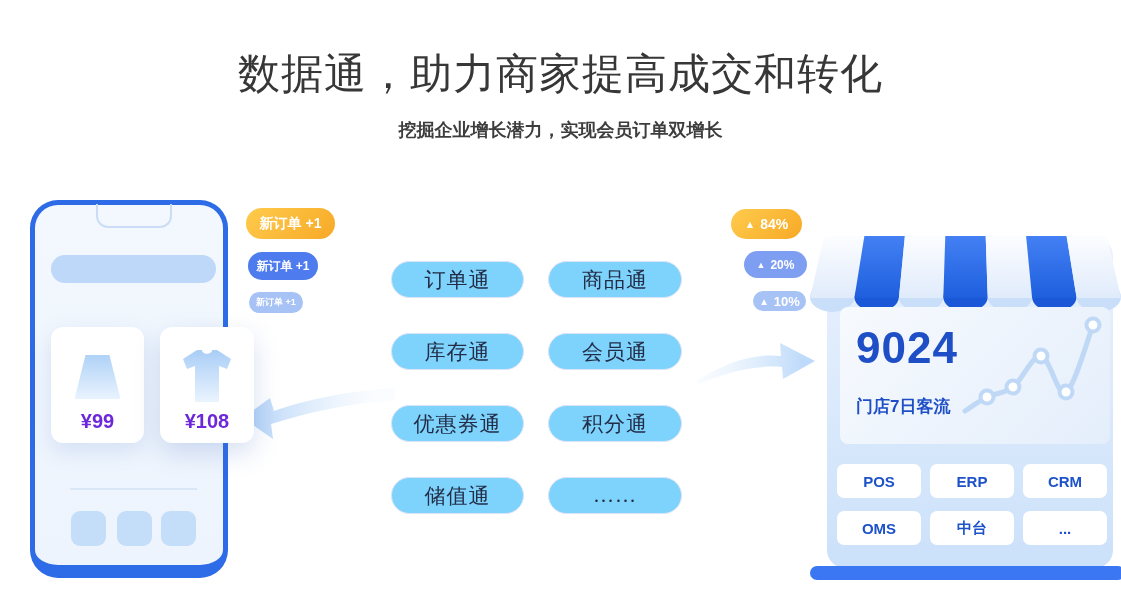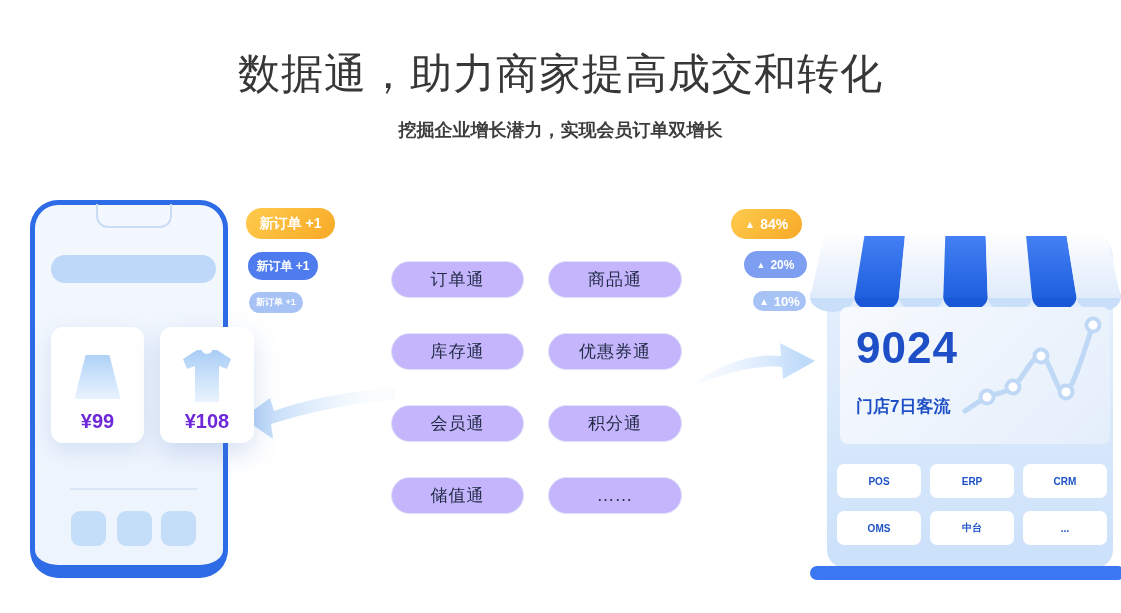--- a/index.html
+++ b/index.html
@@ -46,43 +46,43 @@
   .ob1 { left:246px; top:208px; width:89px; height:31px; font-size:14px; font-weight:700; }
   .ob2 { left:248px; top:252px; width:70px; height:28px; font-size:12px; font-weight:700; }
   .ob3 { left:249px; top:292px; width:54px; height:21px; font-size:9px;  font-weight:700; }
   .gb1 { left:731px; top:209px; width:71px; height:30px; font-size:14px; font-weight:700; }
   .gb2 { left:744px; top:251px; width:63px; height:27px; font-size:12px; font-weight:700; }
   .gb3 { left:753px; top:291px; width:53px; height:20px; font-size:13px;  font-weight:700; }
 
   
   .modules { position:absolute; left:391px; top:261px; display:grid;
     grid-template-columns:133px 134px; column-gap:24px; row-gap:35px; }
-  .module-pill { height:37px; border-radius:19px; background:#c4b5fd; border:1.5px solid #DBE3F6;
+  .module-pill { height:37px; border-radius:19px; background:#7dd3fc; border:1.5px solid #DBE3F6;
     display:flex; align-items:center; justify-content:center;
-    font-size:17px; font-weight:500; color:#232D47; letter-spacing:1px; cursor:pointer;font-family:Liberation Serif, serif; }
+    font-size:21px; font-weight:500; color:#232D47; letter-spacing:1px; cursor:pointer;font-family:Liberation Serif, serif; }
 
   
   .arrow-left  { position:absolute; left:240px; top:378px; }
   .arrow-right { position:absolute; left:695px; top:336px; }
 
   
   .store { position:absolute; left:810px; top:236px; width:315px; height:348px; }
   .store-body { position:absolute; left:17px; top:2px; width:286px; height:330px; border-radius:18px;
     background:linear-gradient(180deg,#EAF2FD 0%,#CBE1FA 100%); }
   .awning { position:absolute; left:0; top:0; }
   .stat-card { position:absolute; left:30px; top:71px; width:270px; height:137px; border-radius:8px;
     background:linear-gradient(135deg,#F7FAFE 0%,#E4EEFB 100%); overflow:hidden; }
   .stat-value { position:absolute; left:16px; top:16px; font-size:44px; font-weight:800;
     color:#1E4FC6; letter-spacing:1px; }
   .stat-label { position:absolute; left:16px; top:88px; font-size:17px; font-weight:700; color:#1E4FC6; }
   .sparkline { position:absolute; right:2px; top:6px; }
   .systems { position:absolute; left:27px; top:228px; display:grid;
     grid-template-columns:84px 84px 84px; column-gap:9px; row-gap:13px; }
   .system-btn { height:34px; background:#fff; border-radius:7px; display:flex; align-items:center;
-    justify-content:center; font-size:10px; font-weight:700; color:#1D52C8; cursor:pointer; }
+    justify-content:center; font-size:15px; font-weight:700; color:#1D52C8; cursor:pointer; }
   .store-base { position:absolute; left:0; top:330px; width:315px; height:14px;
     border-radius:8px; background:#3B77F2; }
 </style>
 </head>
 <body>
 
 <div class="stage">
 
   <div class="hero-title">数据通，助力商家提高成交和转化</div>
   <div class="hero-subtitle">挖掘企业增长潜力，实现会员订单双增长</div>
@@ -126,22 +126,22 @@
           <stop offset="0.85" stop-color="#DCEBFB" stop-opacity="0.15"></stop>
       </linearGradient>
     </defs>
     <path fill="url(#alg)" d="M155,10 C112,12 64,22 34,33 L30,20 L3,40 L33,61 L31,46 C66,35 110,25 155,22 Z"></path>
   </svg>
 
   <div class="modules">
     <div class="module-pill">订单通</div>
     <div class="module-pill">商品通</div>
     <div class="module-pill">库存通</div>
+    <div class="module-pill">会员通</div>
     <div class="module-pill">优惠券通</div>
-    <div class="module-pill">会员通</div>
     <div class="module-pill">积分通</div>
     <div class="module-pill">储值通</div>
     <div class="module-pill">……</div>
   </div>
 
   <svg class="arrow-right" width="122" height="48" viewBox="0 0 122 48">
     <defs>
       <linearGradient id="arg" x1="0" y1="0" x2="1" y2="0">
         <stop offset="0" stop-color="#E0EEFC" stop-opacity="0.15"></stop>
           <stop offset="0.9" stop-color="#BEDAFA"></stop>

